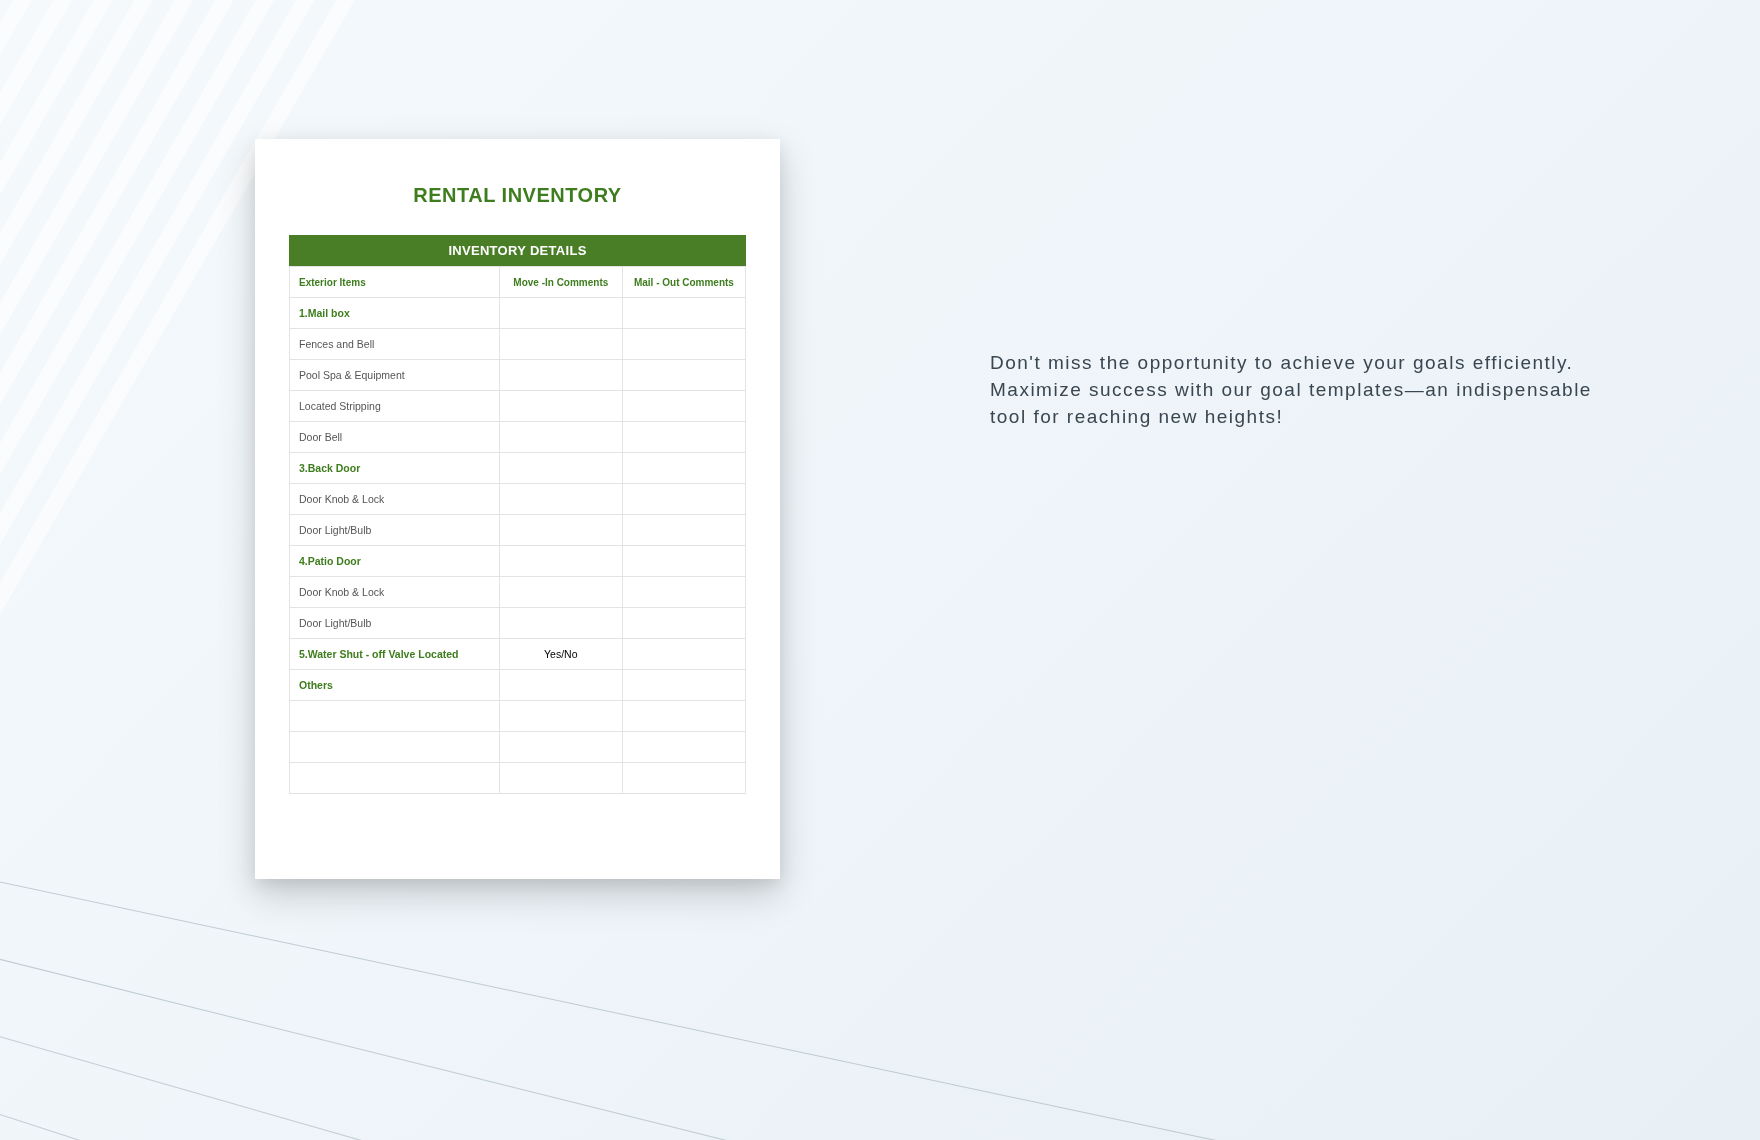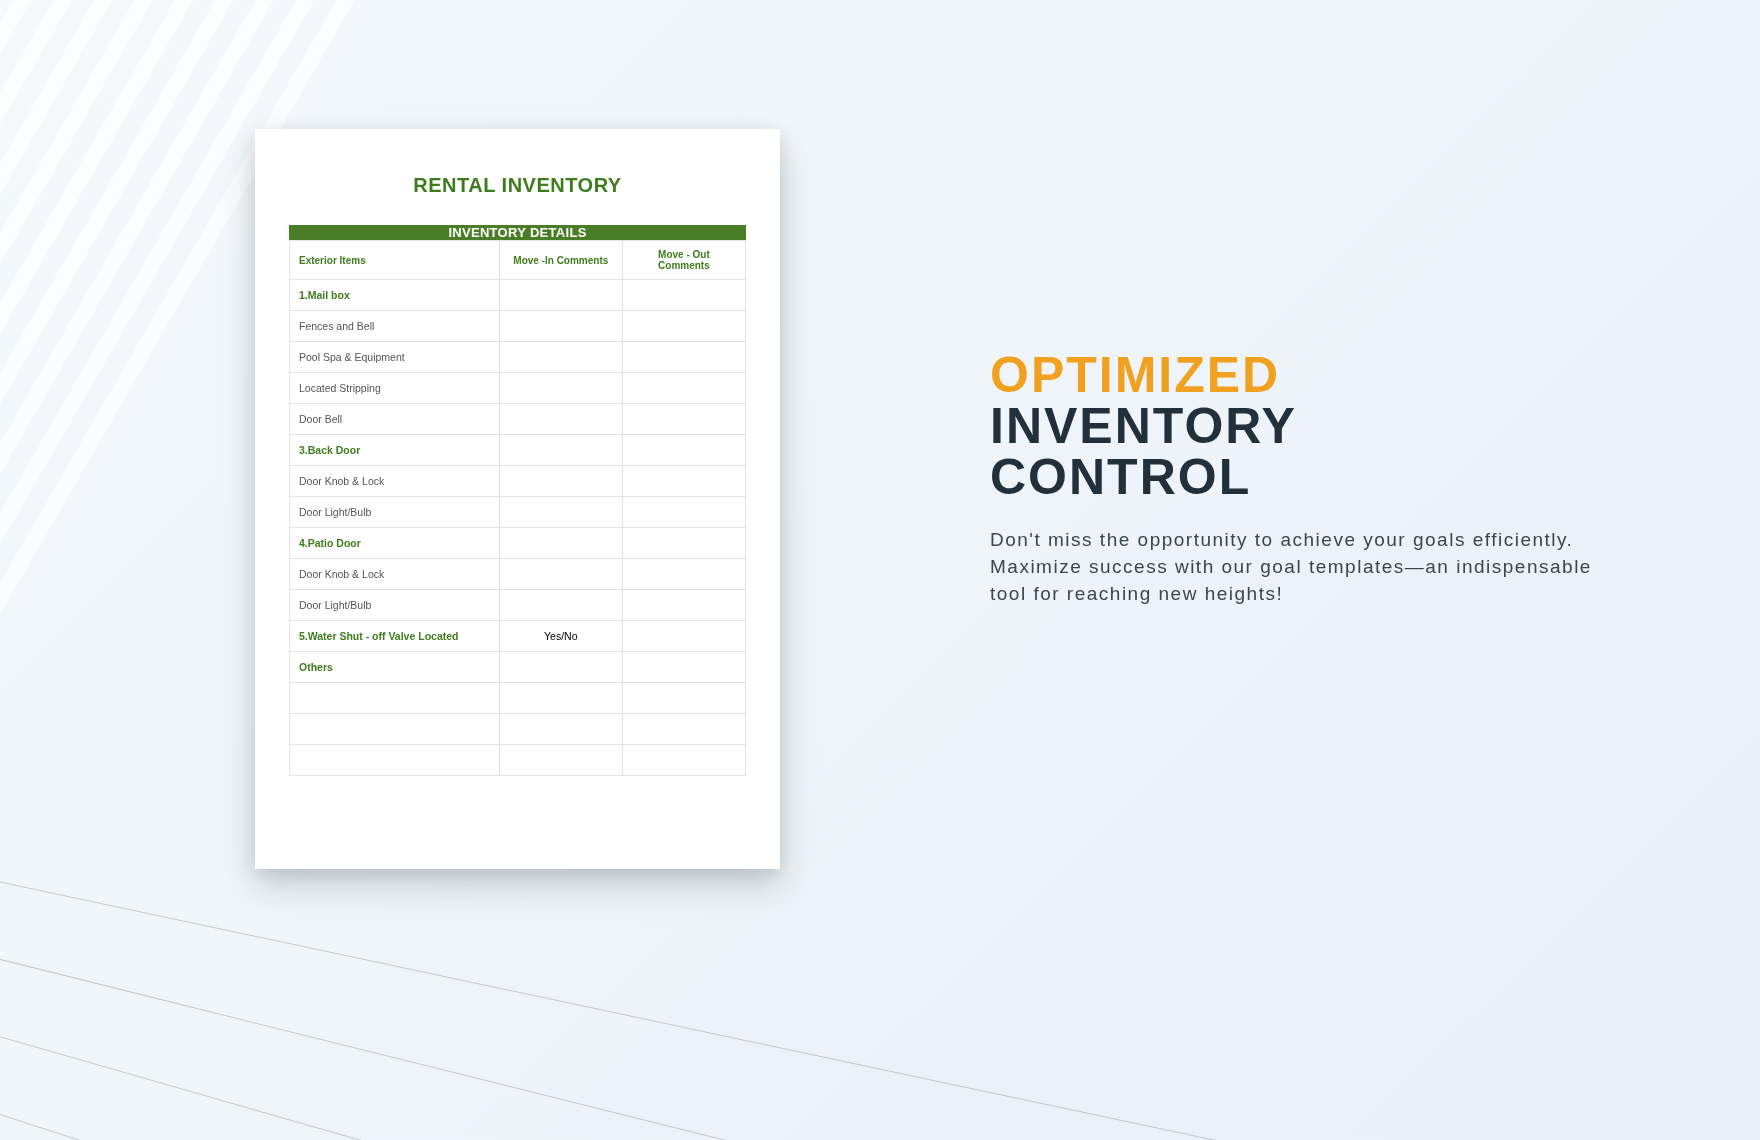--- a/index.html
+++ b/index.html
@@ -34,41 +34,41 @@
     transform-origin: left center;
   }
   .l1 { bottom: 300px; left: -200px; transform: rotate(12deg); }
   .l2 { bottom: 230px; left: -200px; transform: rotate(14deg); }
   .l3 { bottom: 160px; left: -200px; transform: rotate(16deg); }
   .l4 { bottom: 90px;  left: -200px; transform: rotate(18deg); }
   .l5 { bottom: 20px;  left: -200px; transform: rotate(20deg); }
 
   .page {
     position: absolute;
-    left: 255px; top: 129px;
+    left: 255px; top: 139px;
     width: 525px; height: 740px;
     background: #ffffff;
     box-shadow: 0 15px 35px rgba(0,0,0,0.18), 0 5px 15px rgba(0,0,0,0.08);
     padding: 45px 34px 30px;
   }
   .doc-title {
     text-align: center;
     color: #3e7d1d;
     font-weight: 700;
     font-size: 20px;
     letter-spacing: 0.5px;
     margin-bottom: 28px;
   }
   .table-header {
     background: #4a7e26;
     color: #ffffff;
     text-align: center;
     font-weight: 600;
     font-size: 13px;
-    padding: 0 0;
+    padding: 8px 0;
     letter-spacing: 0.3px;
   }
   table {
     width: 100%;
     border-collapse: collapse;
     font-size: 10.5px;
   }
   th, td {
     border: 1px solid #e3e3e3;
     padding: 8px 9px;
@@ -133,21 +133,21 @@
 </div>
 
 <div class="page">
   <div class="doc-title">RENTAL INVENTORY</div>
   <div class="table-header">INVENTORY DETAILS</div>
   <table>
     <thead>
       <tr>
         <th class="col1">Exterior Items</th>
         <th class="col2 center">Move -In Comments</th>
-        <th class="col3 center">Move - Out Comments</th>
+        <th class="col3 center">Mail - Out Comments</th>
       </tr>
     </thead>
     <tbody id="tbody">
         <tr class="green-row">
           <td>1.Mail box</td>
           <td class="center"></td>
           <td class="center"></td>
         </tr>
         <tr class="plain-row">
           <td>Fences and Bell</td>
@@ -222,19 +222,14 @@
         <tr class="plain-row">
           <td></td>
           <td class="center"></td>
           <td class="center"></td>
         </tr>
       </tbody>
   </table>
 </div>
 
 <div class="copy">
-  <div class="headline">
-    <span class="accent">OPTIMIZED</span>
-    <span>INVENTORY</span><br>
-    <span>CONTROL</span>
-  </div>
   <div class="body-text">Don't miss the opportunity to achieve your goals efficiently. Maximize success with our goal templates—an indispensable tool for reaching new heights!</div>
 </div>
 
 </body></html>

